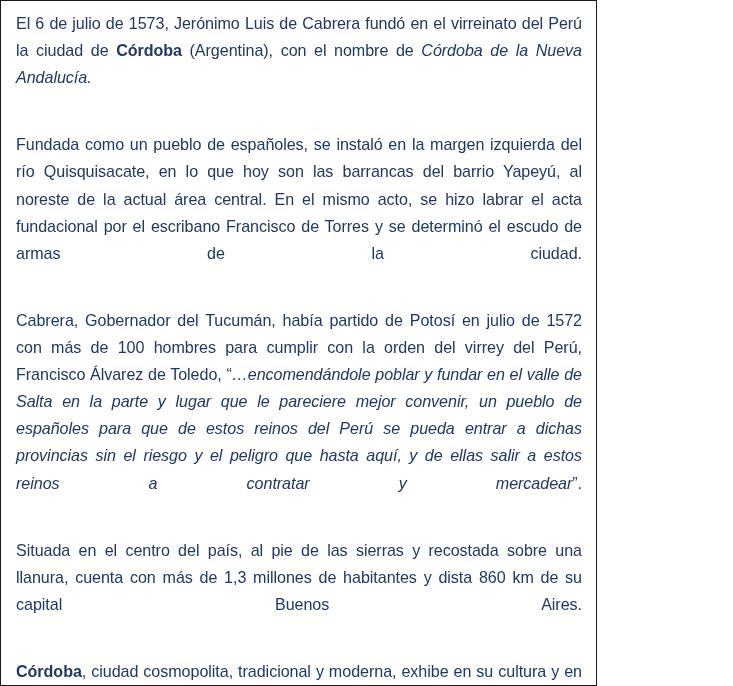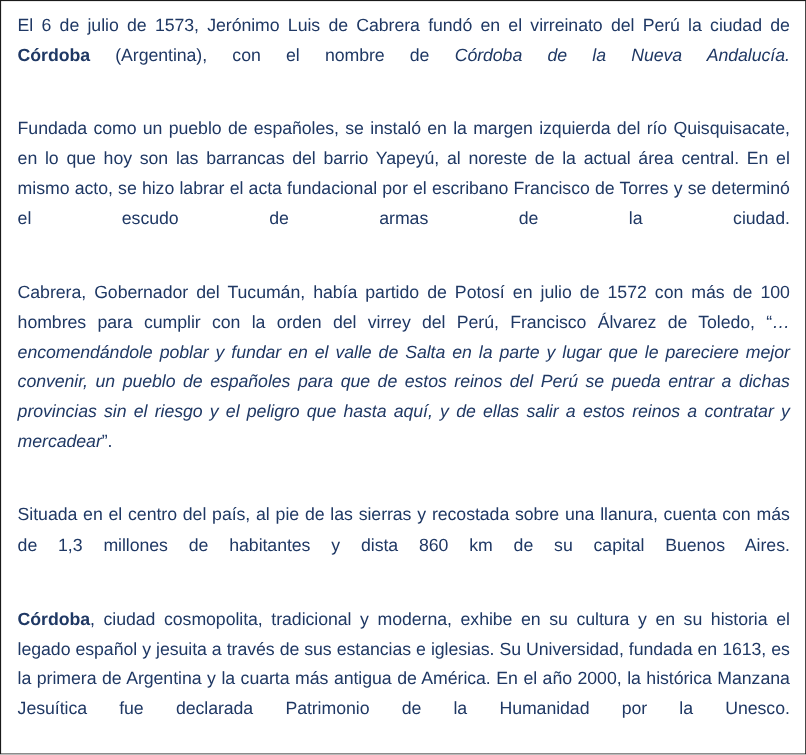--- a/index.html
+++ b/index.html
@@ -8,21 +8,21 @@
     background: #ffffff;
   }
   body {
     width: 733px;
     height: 686px;
     overflow: hidden;
     font-family: "Liberation Sans", sans-serif;
   }
   .doc-frame {
     box-sizing: border-box;
-    width: 733px;
+    width: 597px;
     height: 686px;
     border: 1.4px solid #1a1a1a;
     background: #ffffff;
     padding: 9px 14px 8px 15px;
   }
   .doc-body {
     color: #1F3864;
     font-size: 16.1px;
     line-height: 27.1px;
     text-align: justify;

